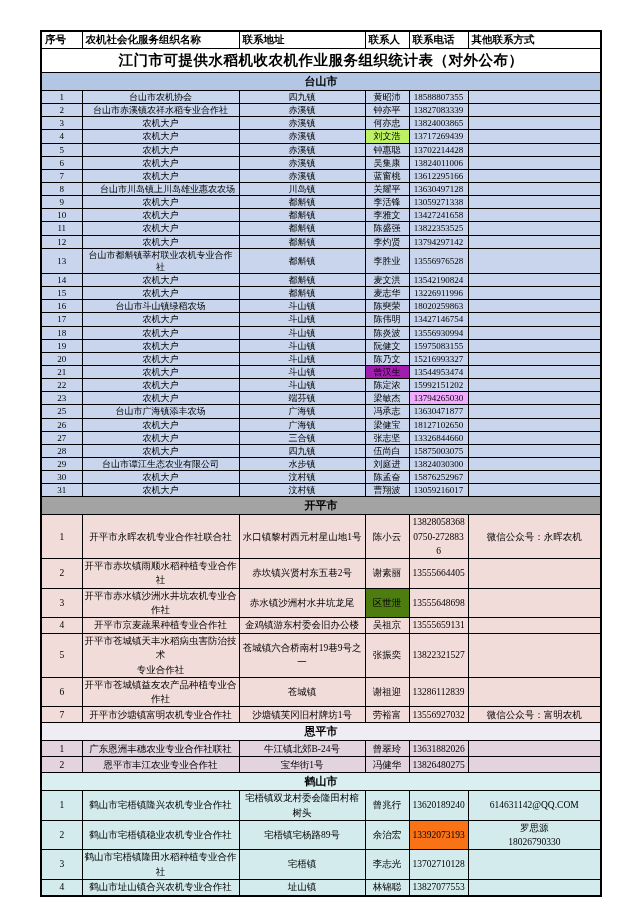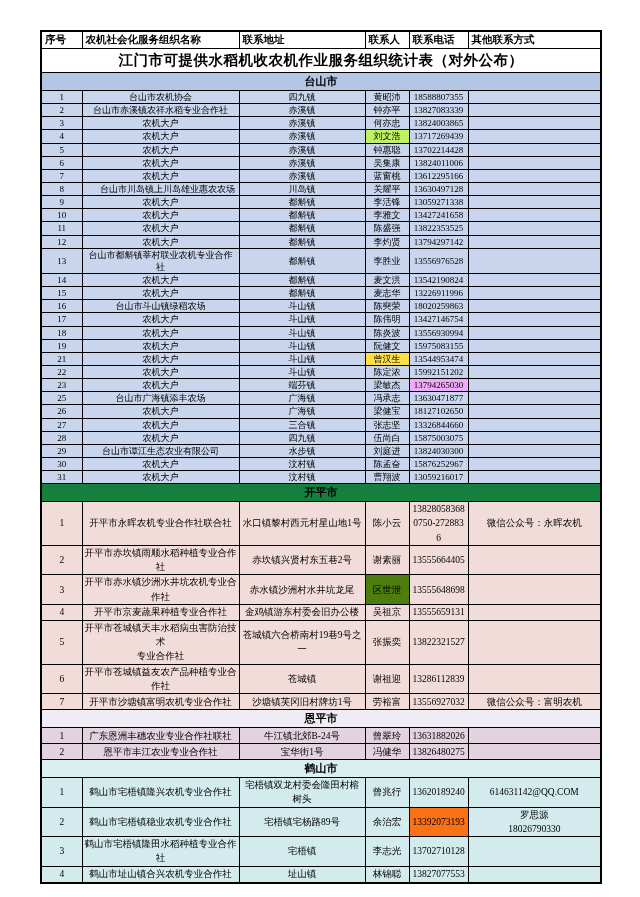--- a/index.html
+++ b/index.html
@@ -211,24 +211,32 @@
         </tr>
         <tr class="data-row tight">
           <td style="background: rgb(200, 213, 236);">19</td>
           <td style="background: rgb(200, 213, 236);">农机大户</td>
           <td style="background: rgb(200, 213, 236);">斗山镇</td>
           <td style="background: rgb(200, 213, 236);">阮健文</td>
           <td style="background: rgb(200, 213, 236);">15975083155</td>
           <td style="background: rgb(200, 213, 236);"></td>
         </tr>
         <tr class="data-row tight">
+          <td style="background: rgb(200, 213, 236);">20</td>
+          <td style="background: rgb(200, 213, 236);">农机大户</td>
+          <td style="background: rgb(200, 213, 236);">斗山镇</td>
+          <td style="background: rgb(200, 213, 236);">陈乃文</td>
+          <td style="background: rgb(200, 213, 236);">15216993327</td>
+          <td style="background: rgb(200, 213, 236);"></td>
+        </tr>
+        <tr class="data-row tight">
           <td style="background: rgb(200, 213, 236);">21</td>
           <td style="background: rgb(200, 213, 236);">农机大户</td>
           <td style="background: rgb(200, 213, 236);">斗山镇</td>
-          <td style="background: #fde047;">曾汉生</td>
+          <td style="background: #a21caf;">曾汉生</td>
           <td style="background: rgb(200, 213, 236);">13544953474</td>
           <td style="background: rgb(200, 213, 236);"></td>
         </tr>
         <tr class="data-row tight">
           <td style="background: rgb(200, 213, 236);">22</td>
           <td style="background: rgb(200, 213, 236);">农机大户</td>
           <td style="background: rgb(200, 213, 236);">斗山镇</td>
           <td style="background: rgb(200, 213, 236);">陈定浓</td>
           <td style="background: rgb(200, 213, 236);">15992151202</td>
           <td style="background: rgb(200, 213, 236);"></td>
@@ -291,21 +299,21 @@
         </tr>
         <tr class="data-row tight">
           <td style="background: rgb(200, 213, 236);">31</td>
           <td style="background: rgb(200, 213, 236);">农机大户</td>
           <td style="background: rgb(200, 213, 236);">汶村镇</td>
           <td style="background: rgb(200, 213, 236);">曹翔波</td>
           <td style="background: rgb(200, 213, 236);">13059216017</td>
           <td style="background: rgb(200, 213, 236);"></td>
         </tr>
         <tr>
-          <td colspan="6" class="section-cell" style="background: #15803d;">开平市</td>
+          <td colspan="6" class="section-cell" style="background: #a3a3a3;">开平市</td>
         </tr>
         <tr class="data-row">
           <td style="background: rgb(242, 220, 218);">1</td>
           <td style="background: rgb(242, 220, 218);">开平市永晖农机专业合作社联合社</td>
           <td style="background: rgb(242, 220, 218);">水口镇黎村西元村星山地1号</td>
           <td style="background: rgb(242, 220, 218);">陈小云</td>
           <td style="background: rgb(242, 220, 218);">13828058368
 0750-2728836</td>
           <td style="background: rgb(242, 220, 218);">微信公众号：永晖农机</td>
         </tr>

